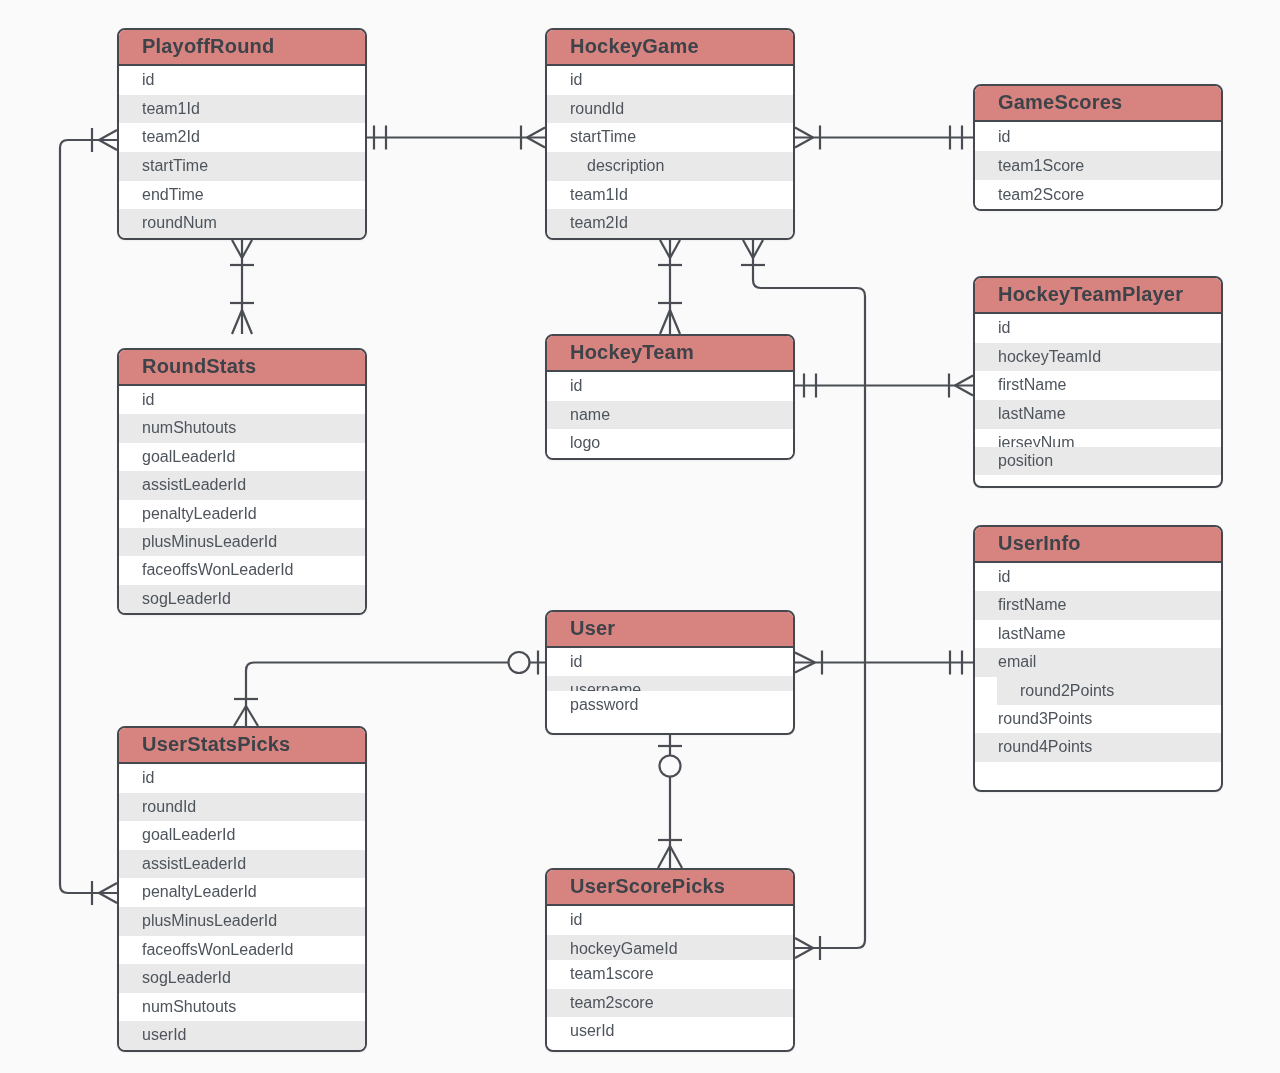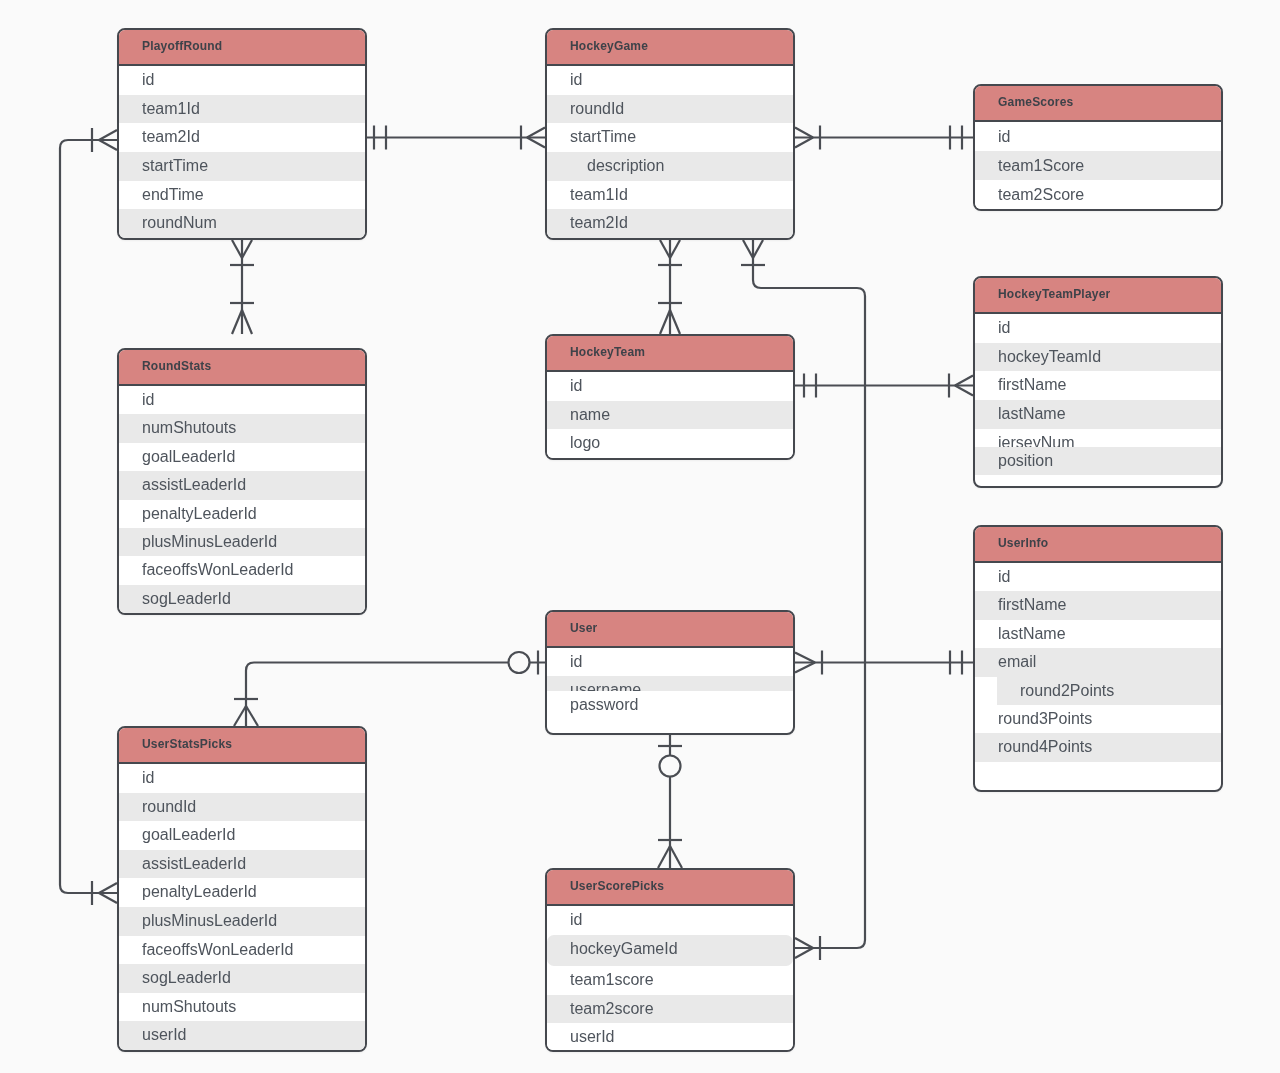--- a/index.html
+++ b/index.html
@@ -21,21 +21,21 @@
     box-shadow:0 1px 2px rgba(0,0,0,0.05);
   }
   .entity-header{
     box-sizing:border-box;
     height:36px;
     line-height:33px;
     background:var(--header,#d78481);
     border-bottom:2px solid var(--border,#45484e);
     color:var(--headerText,#3e4249);
     font-weight:700;
-    font-size:12px;
+    font-size:20px;
     padding-left:23px;
     letter-spacing:0.2px;
     white-space:nowrap;
   }
   .entity-row{
     box-sizing:border-box;
     padding-left:23px;
     font-size:16px;
     color:var(--rowText,#4e545c);
     background:#ffffff;
@@ -210,19 +210,19 @@
         <div class="entity-row" style="height: 28.6px; line-height: 28.6px;">penaltyLeaderId</div>
         <div class="entity-row alt" style="height: 28.6px; line-height: 28.6px;">plusMinusLeaderId</div>
         <div class="entity-row" style="height: 28.6px; line-height: 28.6px;">faceoffsWonLeaderId</div>
         <div class="entity-row alt" style="height: 28.6px; line-height: 28.6px;">sogLeaderId</div>
         <div class="entity-row" style="height: 28.6px; line-height: 28.6px;">numShutouts</div>
         <div class="entity-row alt" style="height: 28.6px; line-height: 28.6px;">userId</div>
       </div>
       <div class="entity" style="left: 545px; top: 868px; width: 250px; height: 184px;">
         <div class="entity-header">UserScorePicks</div>
         <div class="entity-row" style="height: 28.8px; line-height: 28.8px;">id</div>
-        <div class="entity-row alt" style="height: 31px; line-height: 28.8px; border-radius: 7px;">hockeyGameId</div>
+        <div class="entity-row alt" style="height: 25px; line-height: 28.8px;">hockeyGameId</div>
         <div class="entity-row" style="height: 28.8px; line-height: 28.8px;">team1score</div>
         <div class="entity-row alt" style="height: 28.8px; line-height: 28.8px;">team2score</div>
         <div class="entity-row" style="height: 28.8px; line-height: 28.8px;">userId</div>
       </div>
     </div>
 </div>
 
 </body></html>

